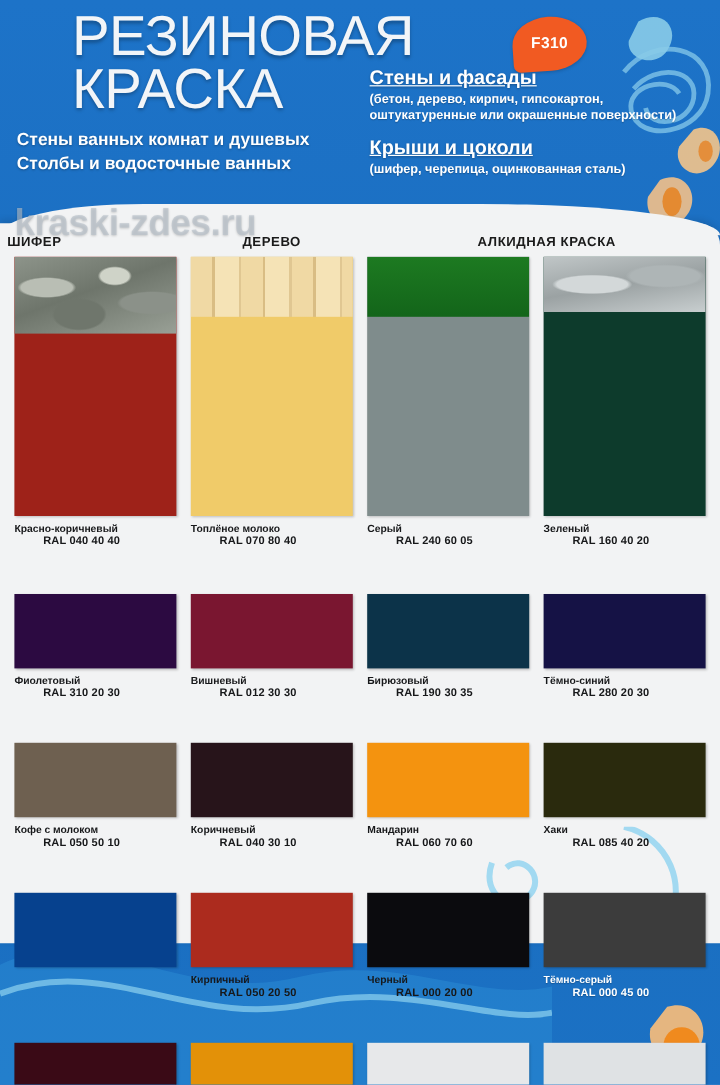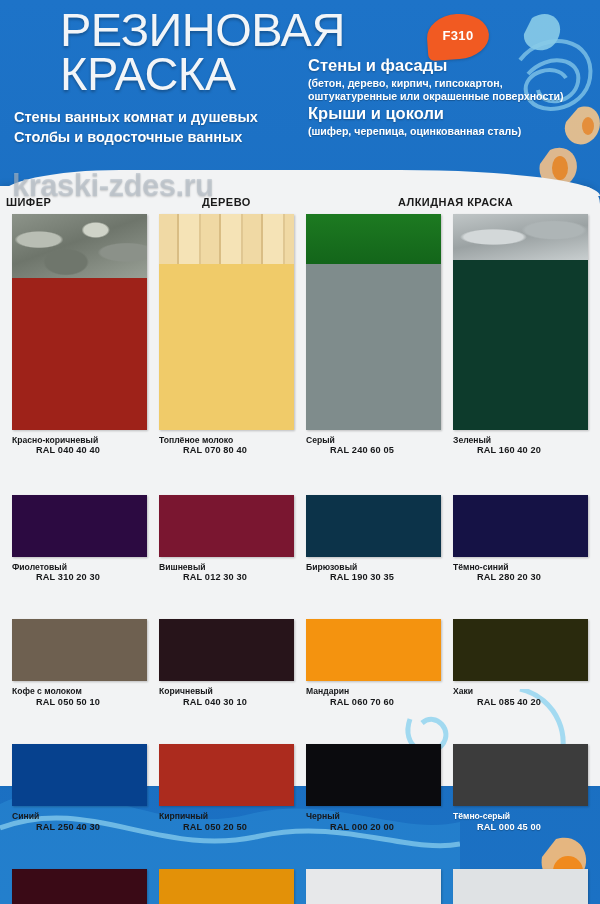--- a/index.html
+++ b/index.html
@@ -61,29 +61,30 @@
     top: 56px;
     left: 308px;
     width: 286px;
     color: #fff;
   }
   .hr-title {
     font-size: 16.5px;
     font-weight: 700;
     line-height: 1.15;
     text-shadow: 0 1px 2px rgba(0,0,0,.3);
+    text-decoration: underline;
   }
   .hr-sub {
     font-size: 10.6px;
     font-weight: 700;
     line-height: 1.22;
     margin-top: 2px;
     text-shadow: 0 1px 1px rgba(0,0,0,.25);
   }
-  .hr-block-2 { margin-top: 1px; }
+  .hr-block-2 { margin-top: 11px; }
 
   .badge-f310 {
     position: absolute;
     top: 14px; left: 427px;
     width: 62px; height: 45px;
     background: #f15a22;
     border-radius: 50% 50% 50% 6px / 50% 50% 50% 6px;
     transform: rotate(-4deg);
     box-shadow: 0 1px 3px rgba(0,0,0,.2);
   }
@@ -394,24 +395,20 @@
           <span class="ral">RAL 085 40 20</span>
         </div>
       </div>
     </div>
 
     <div class="row-spacer-std"></div>
 
     <div class="row row-std">
       <div class="cell">
         <div class="swatch" style="background-color: rgb(6, 65, 142);"></div>
-        <div class="label">
-          <span class="name">Синий</span>
-          <span class="ral">RAL 250 40 30</span>
-        </div>
       </div>
       <div class="cell">
         <div class="swatch" style="background-color: rgb(172, 43, 30);"></div>
         <div class="label">
           <span class="name">Кирпичный</span>
           <span class="ral">RAL 050 20 50</span>
         </div>
       </div>
       <div class="cell">
         <div class="swatch" style="background-color: rgb(11, 11, 14);"></div>

